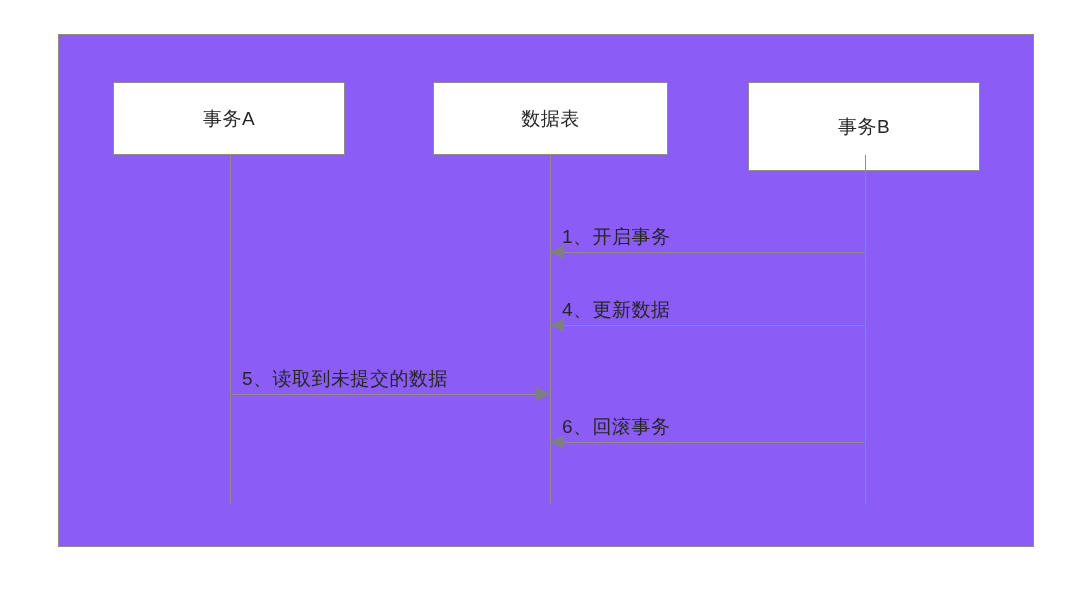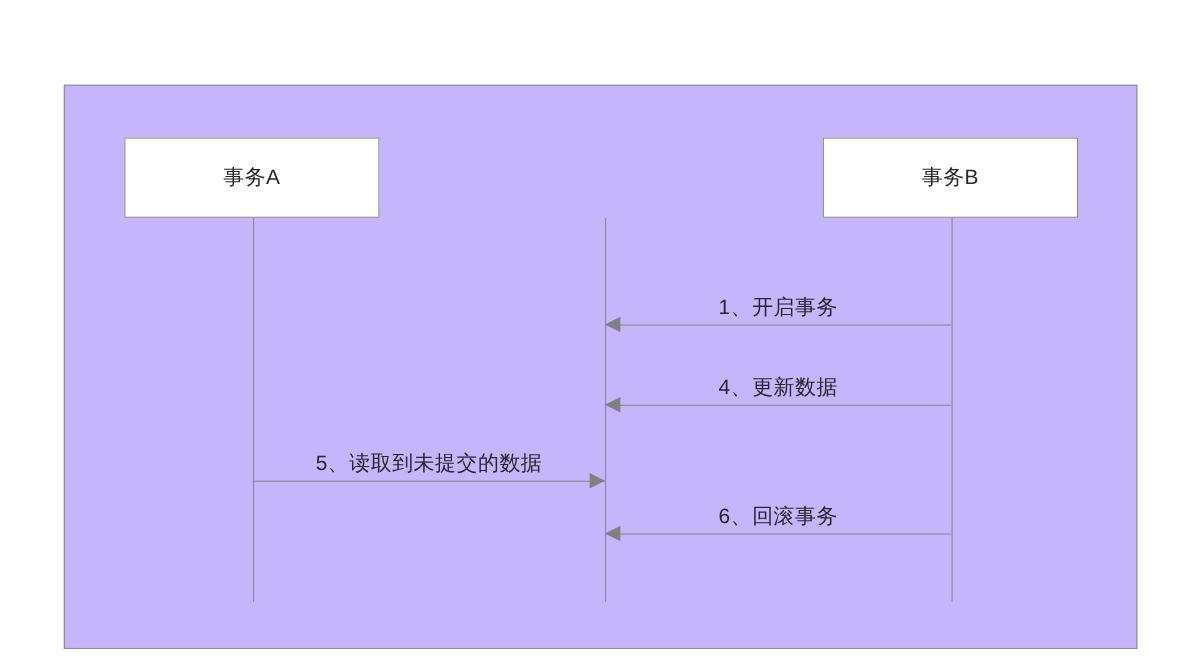--- a/index.html
+++ b/index.html
@@ -21,22 +21,21 @@
   }
   
   #diagram-frame {
     position: absolute;
     left: 58px;
     top: 34px;
     width: 976px;
     height: 513px;
     border: 1px solid #8c8c8c;
     box-sizing: border-box;
-    background: #c4b5fd;
-    margin-top: 43px;
+    background: #8b5cf6;
   }
   
   .participant-box {
     position: absolute;
     box-sizing: border-box;
     border: 1px solid #8c8c8c;
     background: #ffffff;
     display: flex;
     align-items: center;
     justify-content: center;
@@ -79,43 +78,46 @@
     border-right: 14px solid #808080;
   }
   .arrowhead.right {
     right: 0;
     border-top: 7px solid transparent;
     border-bottom: 7px solid transparent;
     border-left: 14px solid #808080;
   }
   .message-label {
     position: absolute;
-    left: 0;
+    left: 12px;
     width: 100%;
     bottom: 6px;
-    text-align: center;
+    text-align: left;
     font-size: 19px;
     color: #262626;
     line-height: 1;
     white-space: nowrap;
     letter-spacing: 0.5px;
   }
 </style>
 </head>
 <body>
 
 <div id="canvas">
   <div id="diagram-frame">
 
     <div class="participant-box" id="box-a" style="left:54px; top:47px; width:232px; height:73px;">
       <span class="participant-label">事务A</span>
     </div>
 
+    <div class="participant-box" id="box-table" style="left:374px; top:47px; width:235px; height:73px;">
+      <span class="participant-label">数据表</span>
+    </div>
 
-    <div class="participant-box" id="box-b" style="left:689px; top:47px; width:232px; height:73px;">
+    <div class="participant-box" id="box-b" style="left:689px; top:47px; width:232px; height:89px;">
       <span class="participant-label">事务B</span>
     </div>
 
     <div class="lifeline" style="left:171px; top:120px; height:349px;"></div>
     <div class="lifeline" style="left:491px; top:120px; height:349px;"></div>
     <div class="lifeline" style="left:806px; top:120px; height:349px;"></div>
 
     <div class="message" style="left:491px; top:217px; width:315px;">
       <div class="message-line" style="width:315px;"></div>
       <div class="arrowhead left"></div>

